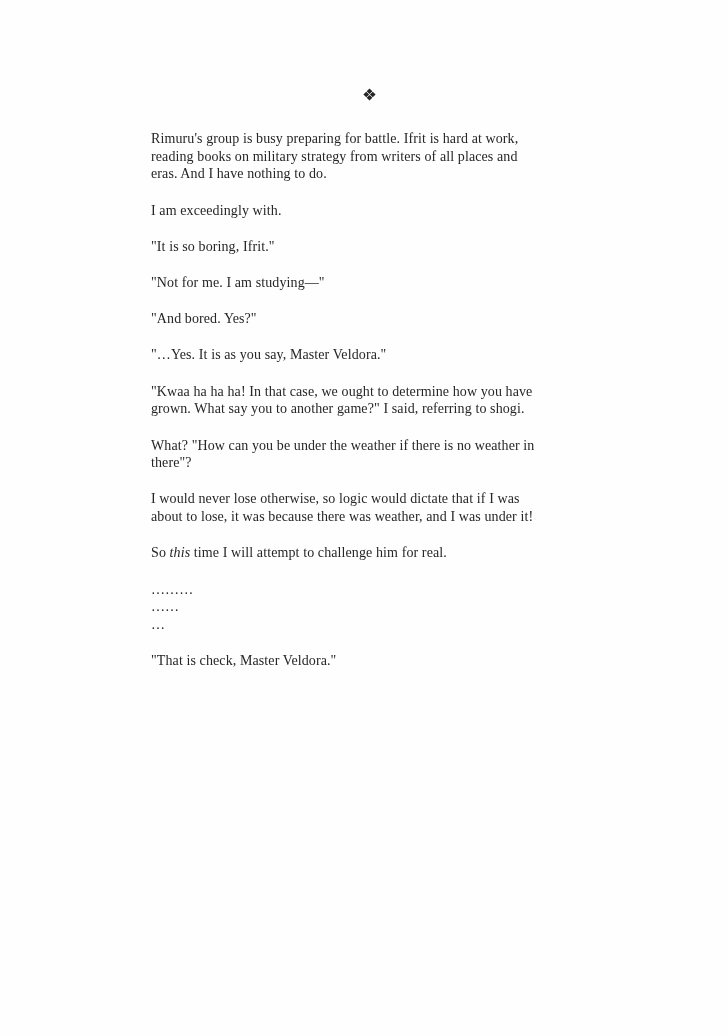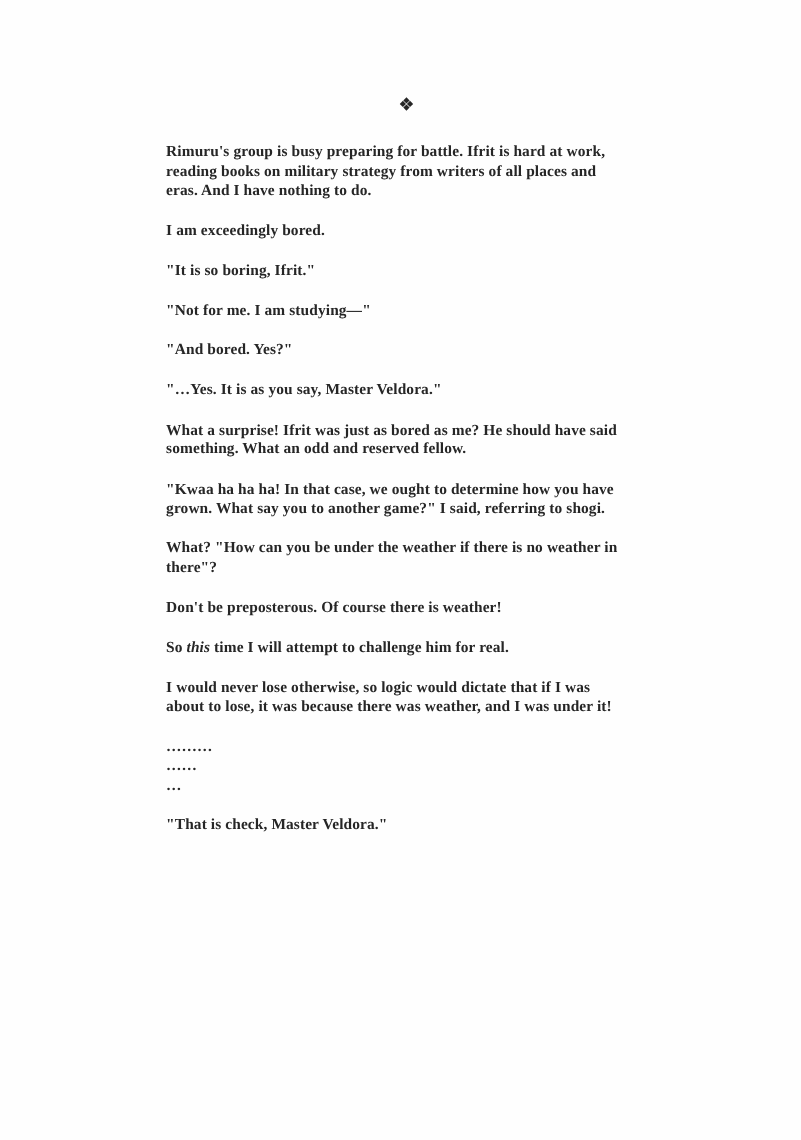--- a/index.html
+++ b/index.html
@@ -7,21 +7,20 @@
     padding: 0;
   }
   .page {
     position: relative;
     width: 728px;
     height: 1036px;
     background: var(--bg, #fefefe);
     overflow: hidden;
     font-family: "Liberation Serif", "DejaVu Serif", serif;
     color: var(--text, #262626);
-    font-weight: bold;
   }
   .content {
     padding: 88px 140px 0 151px;
   }
   .ornament {
     text-align: center;
     height: 13px;
     line-height: 13px;
     margin-bottom: 29px;
   }
@@ -54,34 +53,31 @@
         <polygon points="10,0.6 14.4,5 10,9.4 5.6,5"></polygon>
         <polygon points="5,5.6 9.4,10 5,14.4 0.6,10"></polygon>
         <polygon points="15,5.6 19.4,10 15,14.4 10.6,10"></polygon>
         <polygon points="10,10.6 14.4,15 10,19.4 5.6,15"></polygon>
       </svg>
     </div>
 
     <p class="para">Rimuru's group is busy preparing for battle. Ifrit is hard at work,
 reading books on military strategy from writers of all places and
 eras. And I have nothing to do.</p>
-    <p class="para">I am exceedingly bored.</p>
+    <p class="para">I am exceedingly with.</p>
     <p class="para">"It is so boring, Ifrit."</p>
     <p class="para">"Not for me. I am studying—"</p>
     <p class="para">"And bored. Yes?"</p>
     <p class="para">"…Yes. It is as you say, Master Veldora."</p>
-    <p class="para">What a surprise! Ifrit was just as bored as me? He should have said
-something. What an odd and reserved fellow.</p>
     <p class="para">"Kwaa ha ha ha! In that case, we ought to determine how you have
 grown. What say you to another game?" I said, referring to shogi.</p>
     <p class="para">What? "How can you be under the weather if there is no weather in
 there"?</p>
-    <p class="para">Don't be preposterous. Of course there is weather!</p>
-    <p class="para"><span>So </span><span class="it">this</span><span> time I will attempt to challenge him for real.</span></p>
     <p class="para">I would never lose otherwise, so logic would dictate that if I was
 about to lose, it was because there was weather, and I was under it!</p>
+    <p class="para"><span>So </span><span class="it">this</span><span> time I will attempt to challenge him for real.</span></p>
     <p class="para">………
 ……
 …</p>
     <p class="para">"That is check, Master Veldora."</p>
 
   </div>
 </div>
 
 </body></html>

